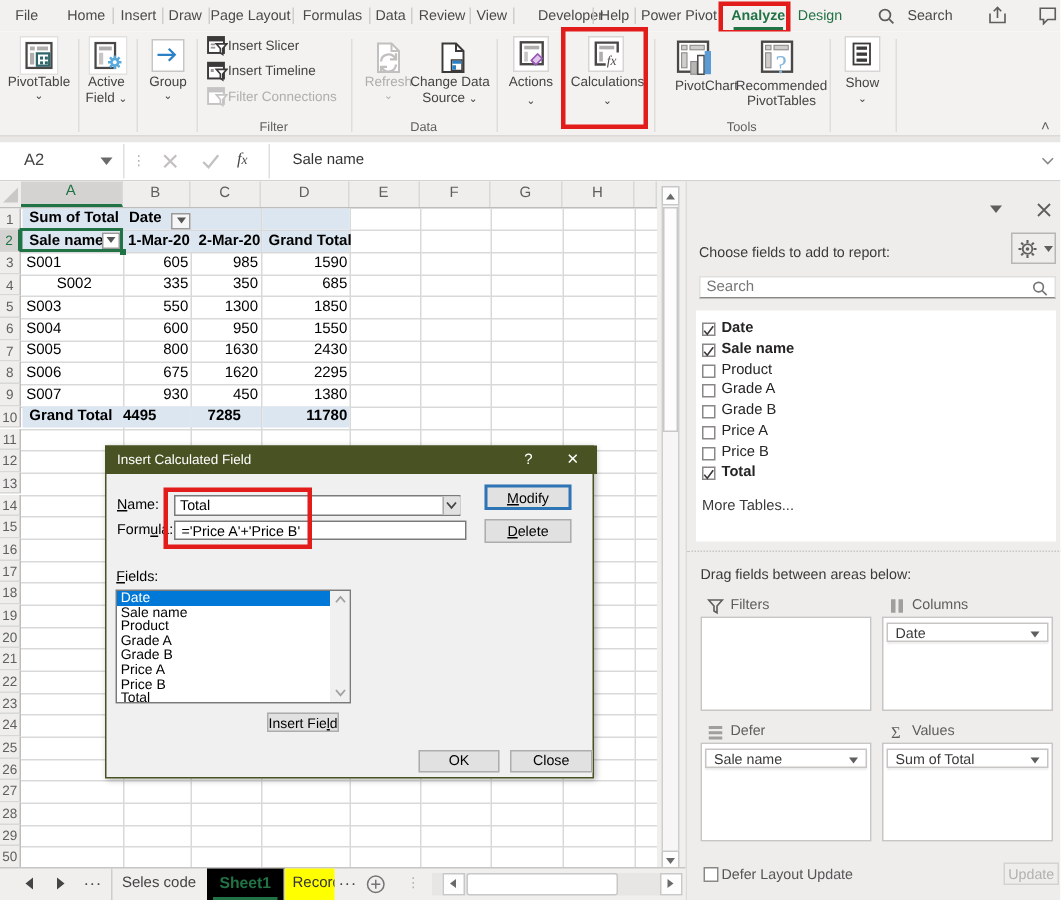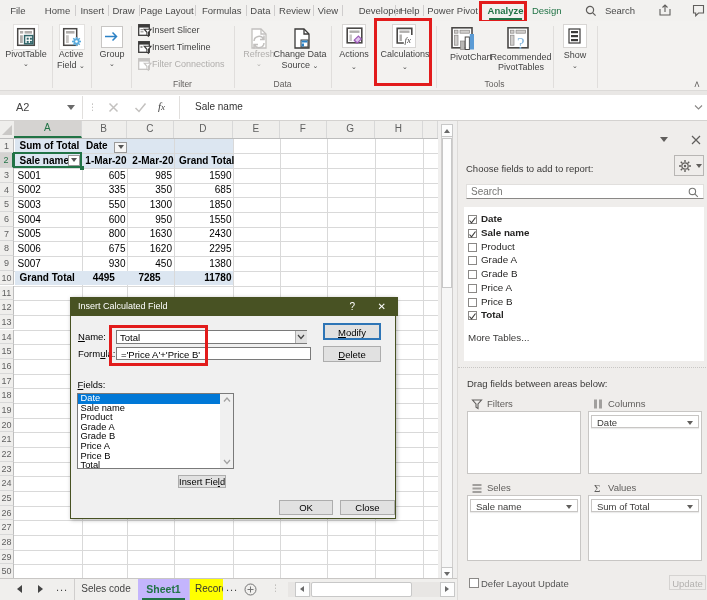--- a/index.html
+++ b/index.html
@@ -320,21 +320,21 @@
 <div class="abs" style="left:114px;top:20.5px;width:13px;height:11px;background:#f6f6f6;border:1px solid #9a9a9a;"></div>
 <div class="abs" style="left:117.5px;top:24px;width:0;height:0;border-left:3px solid transparent;border-right:3px solid transparent;border-top:4px solid #555;"></div>
 <div class="cell" style="left:14.5px;top:32.97px;width:67.0px;height:13.97px;line-height:13.67px;background:#dce6f1;text-align:left;padding-left:5px;font-weight:bold;color:#000;font-size:10px;">Sale name</div>
 <div class="cell" style="left:82.0px;top:32.97px;width:44.5px;height:13.97px;line-height:13.67px;background:#dce6f1;text-align:right;padding-right:0px;font-weight:bold;color:#000;font-size:10px;">1-Mar-20</div>
 <div class="cell" style="left:127.0px;top:32.97px;width:47.0px;height:13.97px;line-height:13.67px;background:#dce6f1;text-align:right;padding-right:0.5px;font-weight:bold;color:#000;font-size:10px;">2-Mar-20</div>
 <div class="cell" style="left:174.5px;top:32.97px;width:58.0px;height:13.97px;line-height:13.67px;background:#dce6f1;text-align:left;padding-left:4.5px;font-weight:bold;color:#000;font-size:10px;">Grand Total</div>
 <div class="cell" style="left:14.5px;top:47.64px;width:67.0px;height:13.97px;line-height:13.67px;text-align:left;padding-left:3px;color:#000;font-size:10px;">S001</div>
 <div class="cell" style="left:82.0px;top:47.64px;width:44.5px;height:13.97px;line-height:13.67px;text-align:right;padding-right:1px;color:#000;font-size:10px;">605</div>
 <div class="cell" style="left:127.0px;top:47.64px;width:47.0px;height:13.97px;line-height:13.67px;text-align:right;padding-right:2px;color:#000;font-size:10px;">985</div>
 <div class="cell" style="left:174.5px;top:47.64px;width:58.0px;height:13.97px;line-height:13.67px;text-align:right;padding-right:1px;color:#000;font-size:10px;">1590</div>
-<div class="cell" style="left:14.5px;top:62.31px;width:67.0px;height:13.97px;line-height:13.67px;text-align:left;padding-left:3px;color:#000;font-size:10px;">S002</div>
+<div class="cell" style="left:14.5px;top:62.31px;width:67.0px;height:13.97px;line-height:13.67px;text-align:center;padding-left:3px;color:#000;font-size:10px;">S002</div>
 <div class="cell" style="left:82.0px;top:62.31px;width:44.5px;height:13.97px;line-height:13.67px;text-align:right;padding-right:1px;color:#000;font-size:10px;">335</div>
 <div class="cell" style="left:127.0px;top:62.31px;width:47.0px;height:13.97px;line-height:13.67px;text-align:right;padding-right:2px;color:#000;font-size:10px;">350</div>
 <div class="cell" style="left:174.5px;top:62.31px;width:58.0px;height:13.97px;line-height:13.67px;text-align:right;padding-right:1px;color:#000;font-size:10px;">685</div>
 <div class="cell" style="left:14.5px;top:76.98px;width:67.0px;height:13.97px;line-height:13.67px;text-align:left;padding-left:3px;color:#000;font-size:10px;">S003</div>
 <div class="cell" style="left:82.0px;top:76.98px;width:44.5px;height:13.97px;line-height:13.67px;text-align:right;padding-right:1px;color:#000;font-size:10px;">550</div>
 <div class="cell" style="left:127.0px;top:76.98px;width:47.0px;height:13.97px;line-height:13.67px;text-align:right;padding-right:2px;color:#000;font-size:10px;">1300</div>
 <div class="cell" style="left:174.5px;top:76.98px;width:58.0px;height:13.97px;line-height:13.67px;text-align:right;padding-right:1px;color:#000;font-size:10px;">1850</div>
 <div class="cell" style="left:14.5px;top:91.65px;width:67.0px;height:13.97px;line-height:13.67px;text-align:left;padding-left:3px;color:#000;font-size:10px;">S004</div>
 <div class="cell" style="left:82.0px;top:91.65px;width:44.5px;height:13.97px;line-height:13.67px;text-align:right;padding-right:1px;color:#000;font-size:10px;">600</div>
 <div class="cell" style="left:127.0px;top:91.65px;width:47.0px;height:13.97px;line-height:13.67px;text-align:right;padding-right:2px;color:#000;font-size:10px;">950</div>
@@ -345,21 +345,21 @@
 <div class="cell" style="left:174.5px;top:106.32px;width:58.0px;height:13.97px;line-height:13.67px;text-align:right;padding-right:1px;color:#000;font-size:10px;">2430</div>
 <div class="cell" style="left:14.5px;top:120.99px;width:67.0px;height:13.97px;line-height:13.67px;text-align:left;padding-left:3px;color:#000;font-size:10px;">S006</div>
 <div class="cell" style="left:82.0px;top:120.99px;width:44.5px;height:13.97px;line-height:13.67px;text-align:right;padding-right:1px;color:#000;font-size:10px;">675</div>
 <div class="cell" style="left:127.0px;top:120.99px;width:47.0px;height:13.97px;line-height:13.67px;text-align:right;padding-right:2px;color:#000;font-size:10px;">1620</div>
 <div class="cell" style="left:174.5px;top:120.99px;width:58.0px;height:13.97px;line-height:13.67px;text-align:right;padding-right:1px;color:#000;font-size:10px;">2295</div>
 <div class="cell" style="left:14.5px;top:135.66px;width:67.0px;height:13.97px;line-height:13.67px;text-align:left;padding-left:3px;color:#000;font-size:10px;">S007</div>
 <div class="cell" style="left:82.0px;top:135.66px;width:44.5px;height:13.97px;line-height:13.67px;text-align:right;padding-right:1px;color:#000;font-size:10px;">930</div>
 <div class="cell" style="left:127.0px;top:135.66px;width:47.0px;height:13.97px;line-height:13.67px;text-align:right;padding-right:2px;color:#000;font-size:10px;">450</div>
 <div class="cell" style="left:174.5px;top:135.66px;width:58.0px;height:13.97px;line-height:13.67px;text-align:right;padding-right:1px;color:#000;font-size:10px;">1380</div>
 <div class="cell" style="left:14.5px;top:150.33px;width:67.0px;height:13.97px;line-height:13.67px;background:#dce6f1;text-align:left;padding-left:5px;font-weight:bold;color:#000;font-size:10px;">Grand Total</div>
-<div class="cell" style="left:82.0px;top:150.33px;width:44.5px;height:13.97px;line-height:13.67px;background:#dce6f1;text-align:center;padding-right:1px;font-weight:bold;color:#000;font-size:10px;">4495</div>
+<div class="cell" style="left:82.0px;top:150.33px;width:44.5px;height:13.97px;line-height:13.67px;background:#dce6f1;text-align:left;padding-right:1px;font-weight:bold;color:#000;font-size:10px;">4495</div>
 <div class="cell" style="left:127.0px;top:150.33px;width:47.0px;height:13.97px;line-height:13.67px;background:#dce6f1;text-align:center;padding-right:2px;font-weight:bold;color:#000;font-size:10px;">7285</div>
 <div class="cell" style="left:174.5px;top:150.33px;width:58.0px;height:13.97px;line-height:13.67px;background:#dce6f1;text-align:right;padding-right:1px;font-weight:bold;color:#000;font-size:10px;">11780</div>
 <div class="abs" style="left:13px;top:31.47px;width:69px;height:15.67px;border:2px solid #217346;"></div>
 <div class="abs" style="left:80px;top:45.14px;width:4px;height:4px;background:#217346;"></div>
 <div class="abs" style="left:68px;top:33.97px;width:12px;height:11px;background:#fff;border:1px solid #9a9a9a;"></div>
 <div class="abs" style="left:71px;top:37.47px;width:0;height:0;border-left:3px solid transparent;border-right:3px solid transparent;border-top:4px solid #555;"></div>
 </div>
 
 <div class="abs" style="left:438.4px;top:121px;width:18.6px;height:460px;background:#f0efee;"></div>
 <div class="abs" style="left:441px;top:124px;width:12px;height:456px;background:#f6f6f6;border:1px solid #d0cecd;"></div>
@@ -447,21 +447,21 @@
           <div style="position:absolute;right:5px;top:5px;width:0;height:0;border-left:3.5px solid transparent;border-right:3.5px solid transparent;border-top:4px solid #605e5c;"></div>
         </div>
       </div>
 <svg class="abs" style="left:13px;top:361px;" width="12" height="12" viewBox="0 0 12 12">
         <g fill="#a19f9d">
           <rect x="1.5" y="2" width="9" height="2"></rect>
           <rect x="1.5" y="5.5" width="9" height="2"></rect>
           <rect x="1.5" y="9" width="9" height="2"></rect>
         </g>
       </svg>
-      <div class="abs" style="left:29px;top:361px;font-size:9.5px;color:#5f5d5b;">Seles</div>
+      <div class="abs" style="left:29px;top:361px;font-size:9.5px;color:#5f5d5b;">Defer</div>
       <div class="abs" style="left:9px;top:374px;width:114px;height:66px;background:#fff;border:1px solid #c8c6c4;">
         <div style="position:absolute;left:2px;top:3px;right:2px;height:13px;background:#fff;border:1px solid #c8c6c4;box-shadow:0 1px 1px rgba(0,0,0,0.08);">
           <div style="position:absolute;left:5px;top:0;font-size:9.5px;line-height:13px;color:#3b3a39;">Sale name</div>
           <div style="position:absolute;right:5px;top:5px;width:0;height:0;border-left:3.5px solid transparent;border-right:3.5px solid transparent;border-top:4px solid #605e5c;"></div>
         </div>
       </div>
 <svg class="abs" style="left:134px;top:361px;" width="12" height="12" viewBox="0 0 12 12">
         <text x="2" y="10" font-size="11" fill="#605e5c" font-family="Liberation Serif">Σ</text>
       </svg>
       <div class="abs" style="left:150px;top:361px;font-size:9.5px;color:#5f5d5b;">Values</div>
@@ -474,21 +474,21 @@
 <div class="abs" style="left:11px;top:457px;width:10px;height:10px;background:#fff;border:1px solid #8a8886;"></div>
 <div class="abs" style="left:23px;top:457px;font-size:9.5px;color:#555;">Defer Layout Update</div>
 <div class="abs" style="left:211px;top:454px;width:37px;height:15px;background:#efedeb;border:1px solid #d5d3d1;font-size:9.5px;color:#b3b1af;text-align:center;line-height:15px;">Update</div>
 </div>
 <div id="tabbar">
 <div class="abs" style="left:17px;top:6px;width:0;height:0;border-top:4px solid transparent;border-bottom:4px solid transparent;border-right:5px solid #444;"></div>
 <div class="abs" style="left:38px;top:6px;width:0;height:0;border-top:4px solid transparent;border-bottom:4px solid transparent;border-left:5px solid #444;"></div>
 <div class="abs" style="left:56px;top:2px;font-size:11px;color:#444;letter-spacing:1px;">...</div>
 <div class="abs" style="left:74px;top:0;width:1px;height:21px;background:#d0cecd;"></div>
 <div class="abs" style="left:74px;top:0;width:65px;height:21px;font-size:10px;color:#444;text-align:center;line-height:20px;border-right:1px solid #d0cecd;">Seles code</div>
-<div class="abs" style="left:138px;top:0;width:52px;height:21px;background:#c4b5fd;font-size:10.5px;font-weight:bold;color:#217346;text-align:center;line-height:20px;border-right:1px solid #d0cecd;">Sheet1<div style="position:absolute;left:4px;right:4px;bottom:0;height:2px;background:#217346;"></div></div>
+<div class="abs" style="left:138px;top:0;width:52px;height:21px;background:#000000;font-size:10.5px;font-weight:bold;color:#217346;text-align:center;line-height:20px;border-right:1px solid #d0cecd;">Sheet1<div style="position:absolute;left:4px;right:4px;bottom:0;height:2px;background:#217346;"></div></div>
 <div class="abs" style="left:190px;top:0;width:33px;height:21px;background:#ffff00;font-size:10px;color:#333;line-height:20px;padding-left:5px;overflow:hidden;white-space:nowrap;">Record</div>
 <div class="abs" style="left:226px;top:2px;font-size:11px;color:#444;letter-spacing:1px;">...</div>
 <svg class="abs" style="left:244px;top:4px;" width="13" height="13" viewBox="0 0 13 13">
         <circle cx="6.5" cy="6.5" r="5.5" fill="none" stroke="#757575" stroke-width="1"></circle>
         <path d="M6.5 3.5 v6 M3.5 6.5 h6" stroke="#757575" stroke-width="1"></path>
       </svg>
 <div class="abs" style="left:271px;top:4px;font-size:9px;color:#b0aeac;">⋮</div>
 <div class="abs" style="left:288px;top:3px;width:152px;height:15px;background:#e8e6e4;"></div>
 <div class="abs" style="left:295px;top:3px;width:15px;height:15px;background:#fdfdfd;border:1px solid #c8c8c8;"></div>
 <div class="abs" style="left:300px;top:7px;width:0;height:0;border-top:3px solid transparent;border-bottom:3px solid transparent;border-right:4px solid #6a6a6a;"></div>

